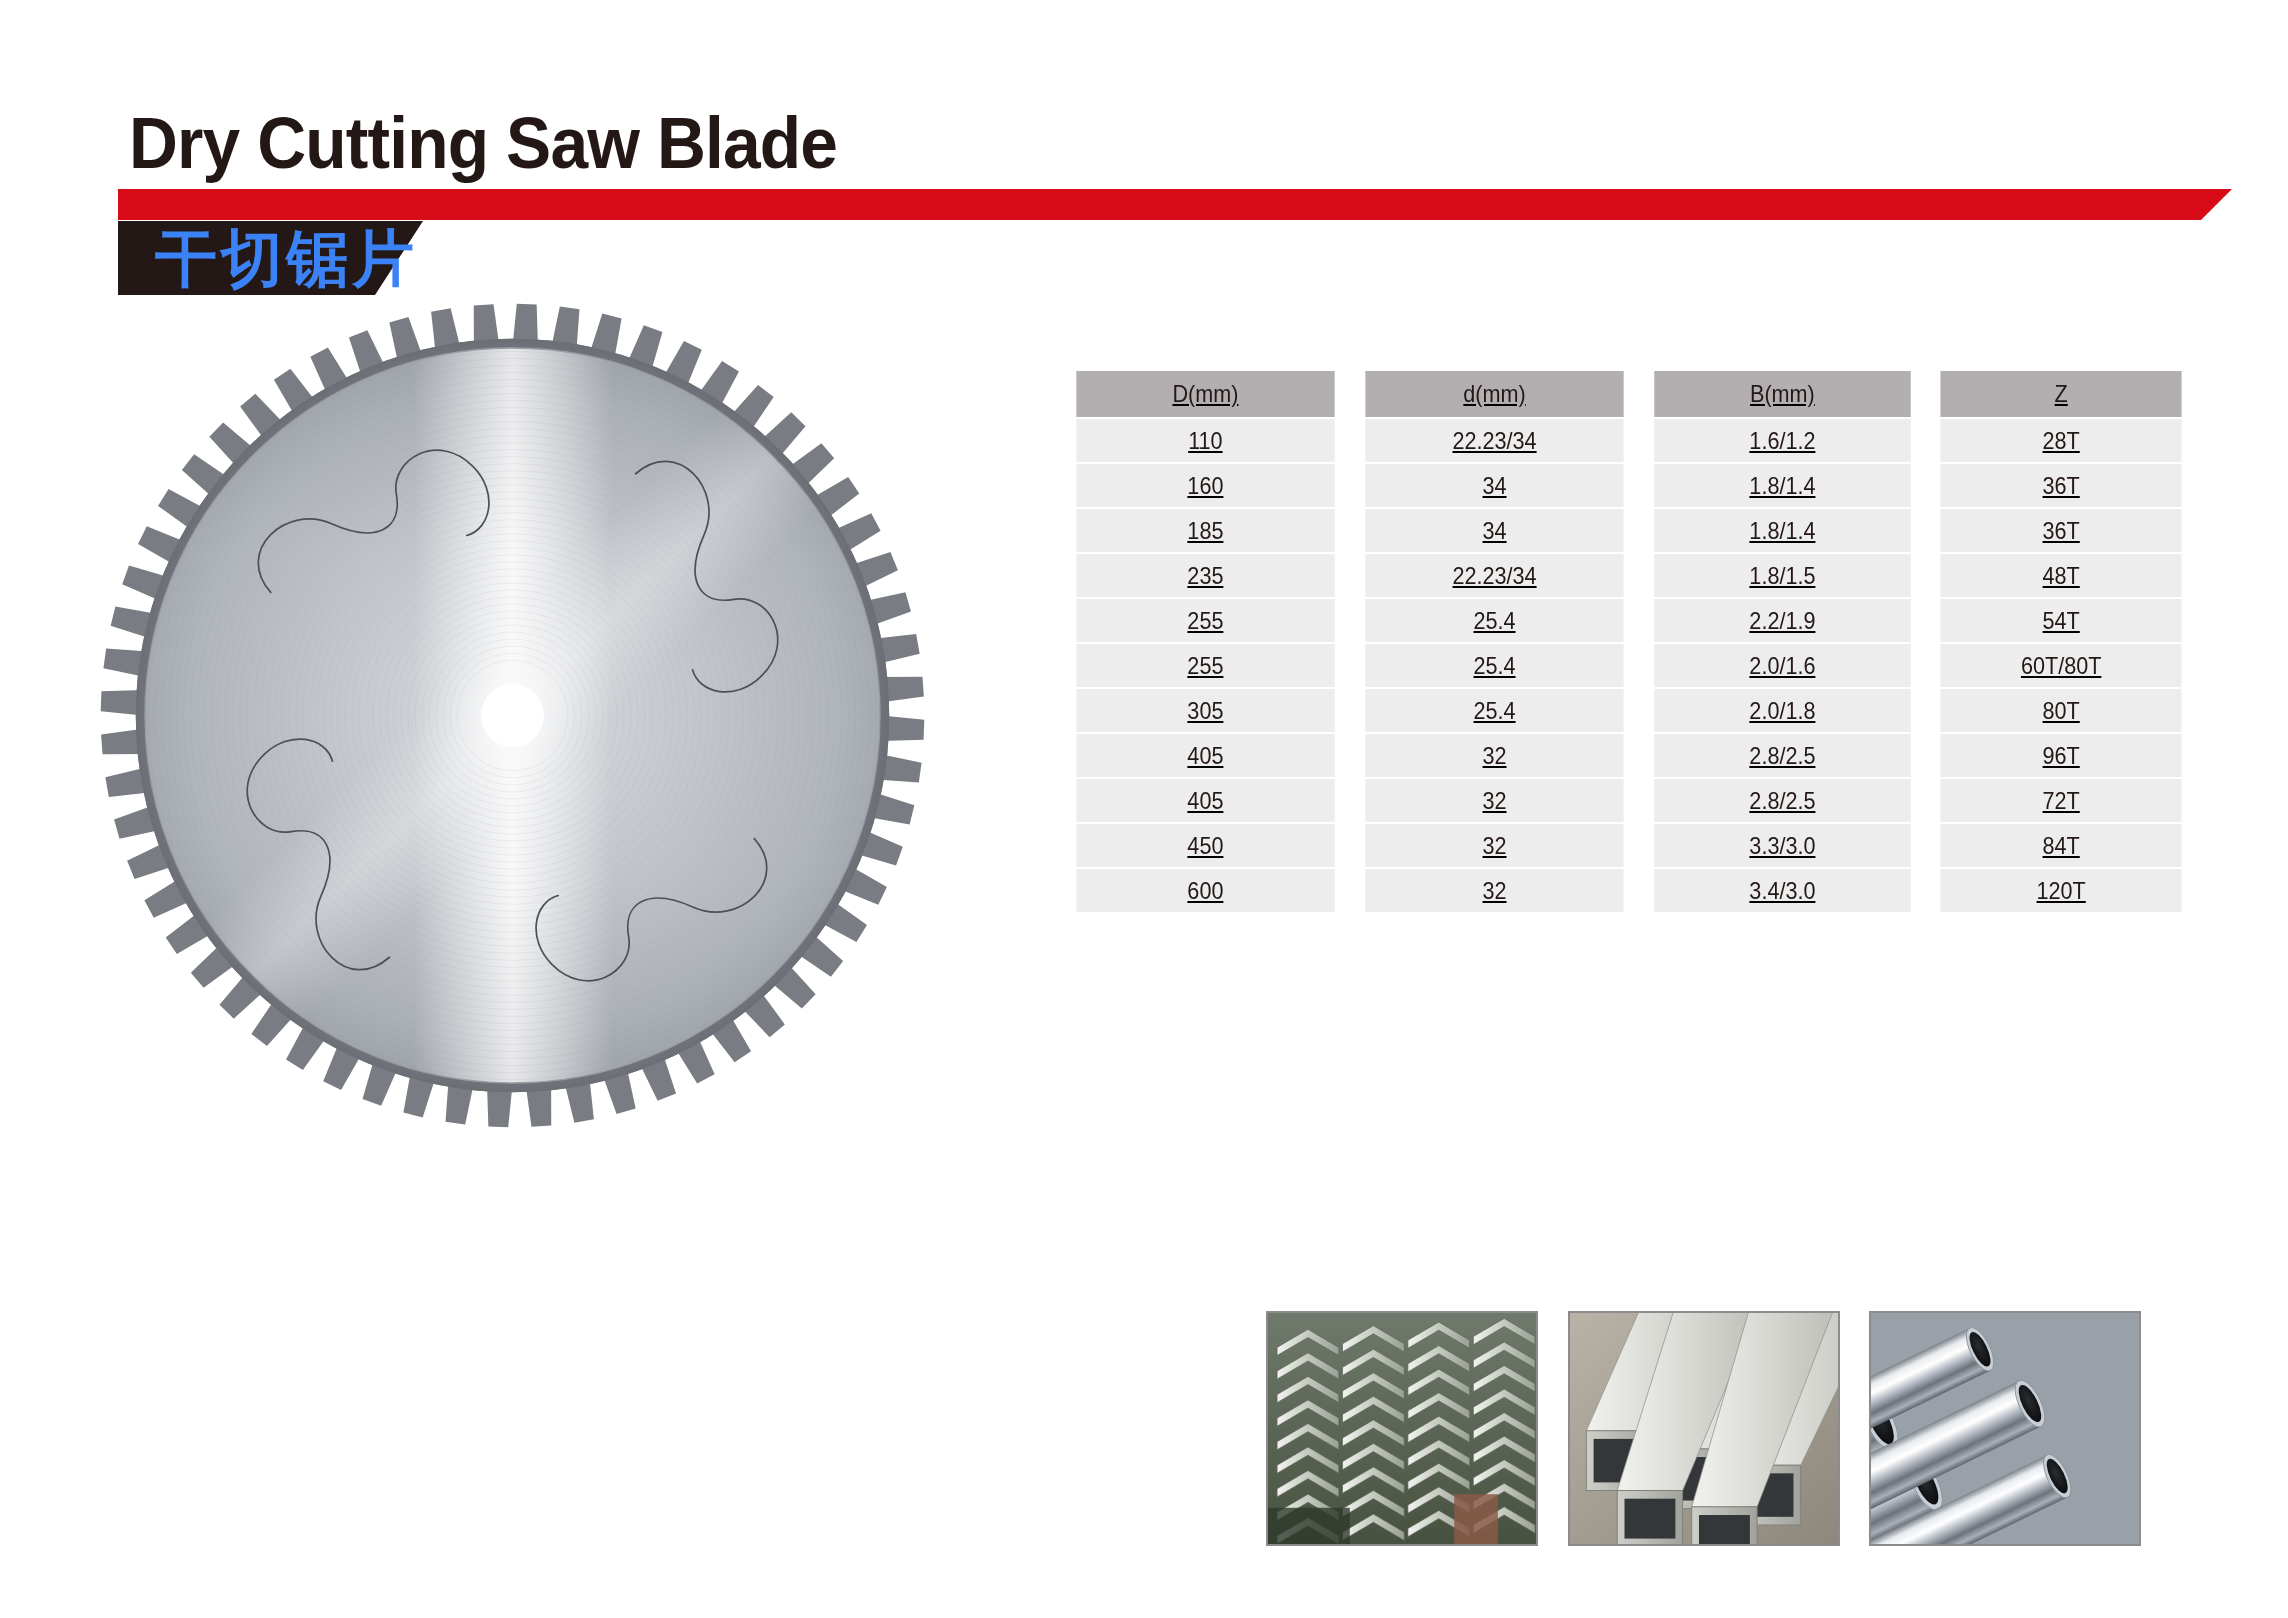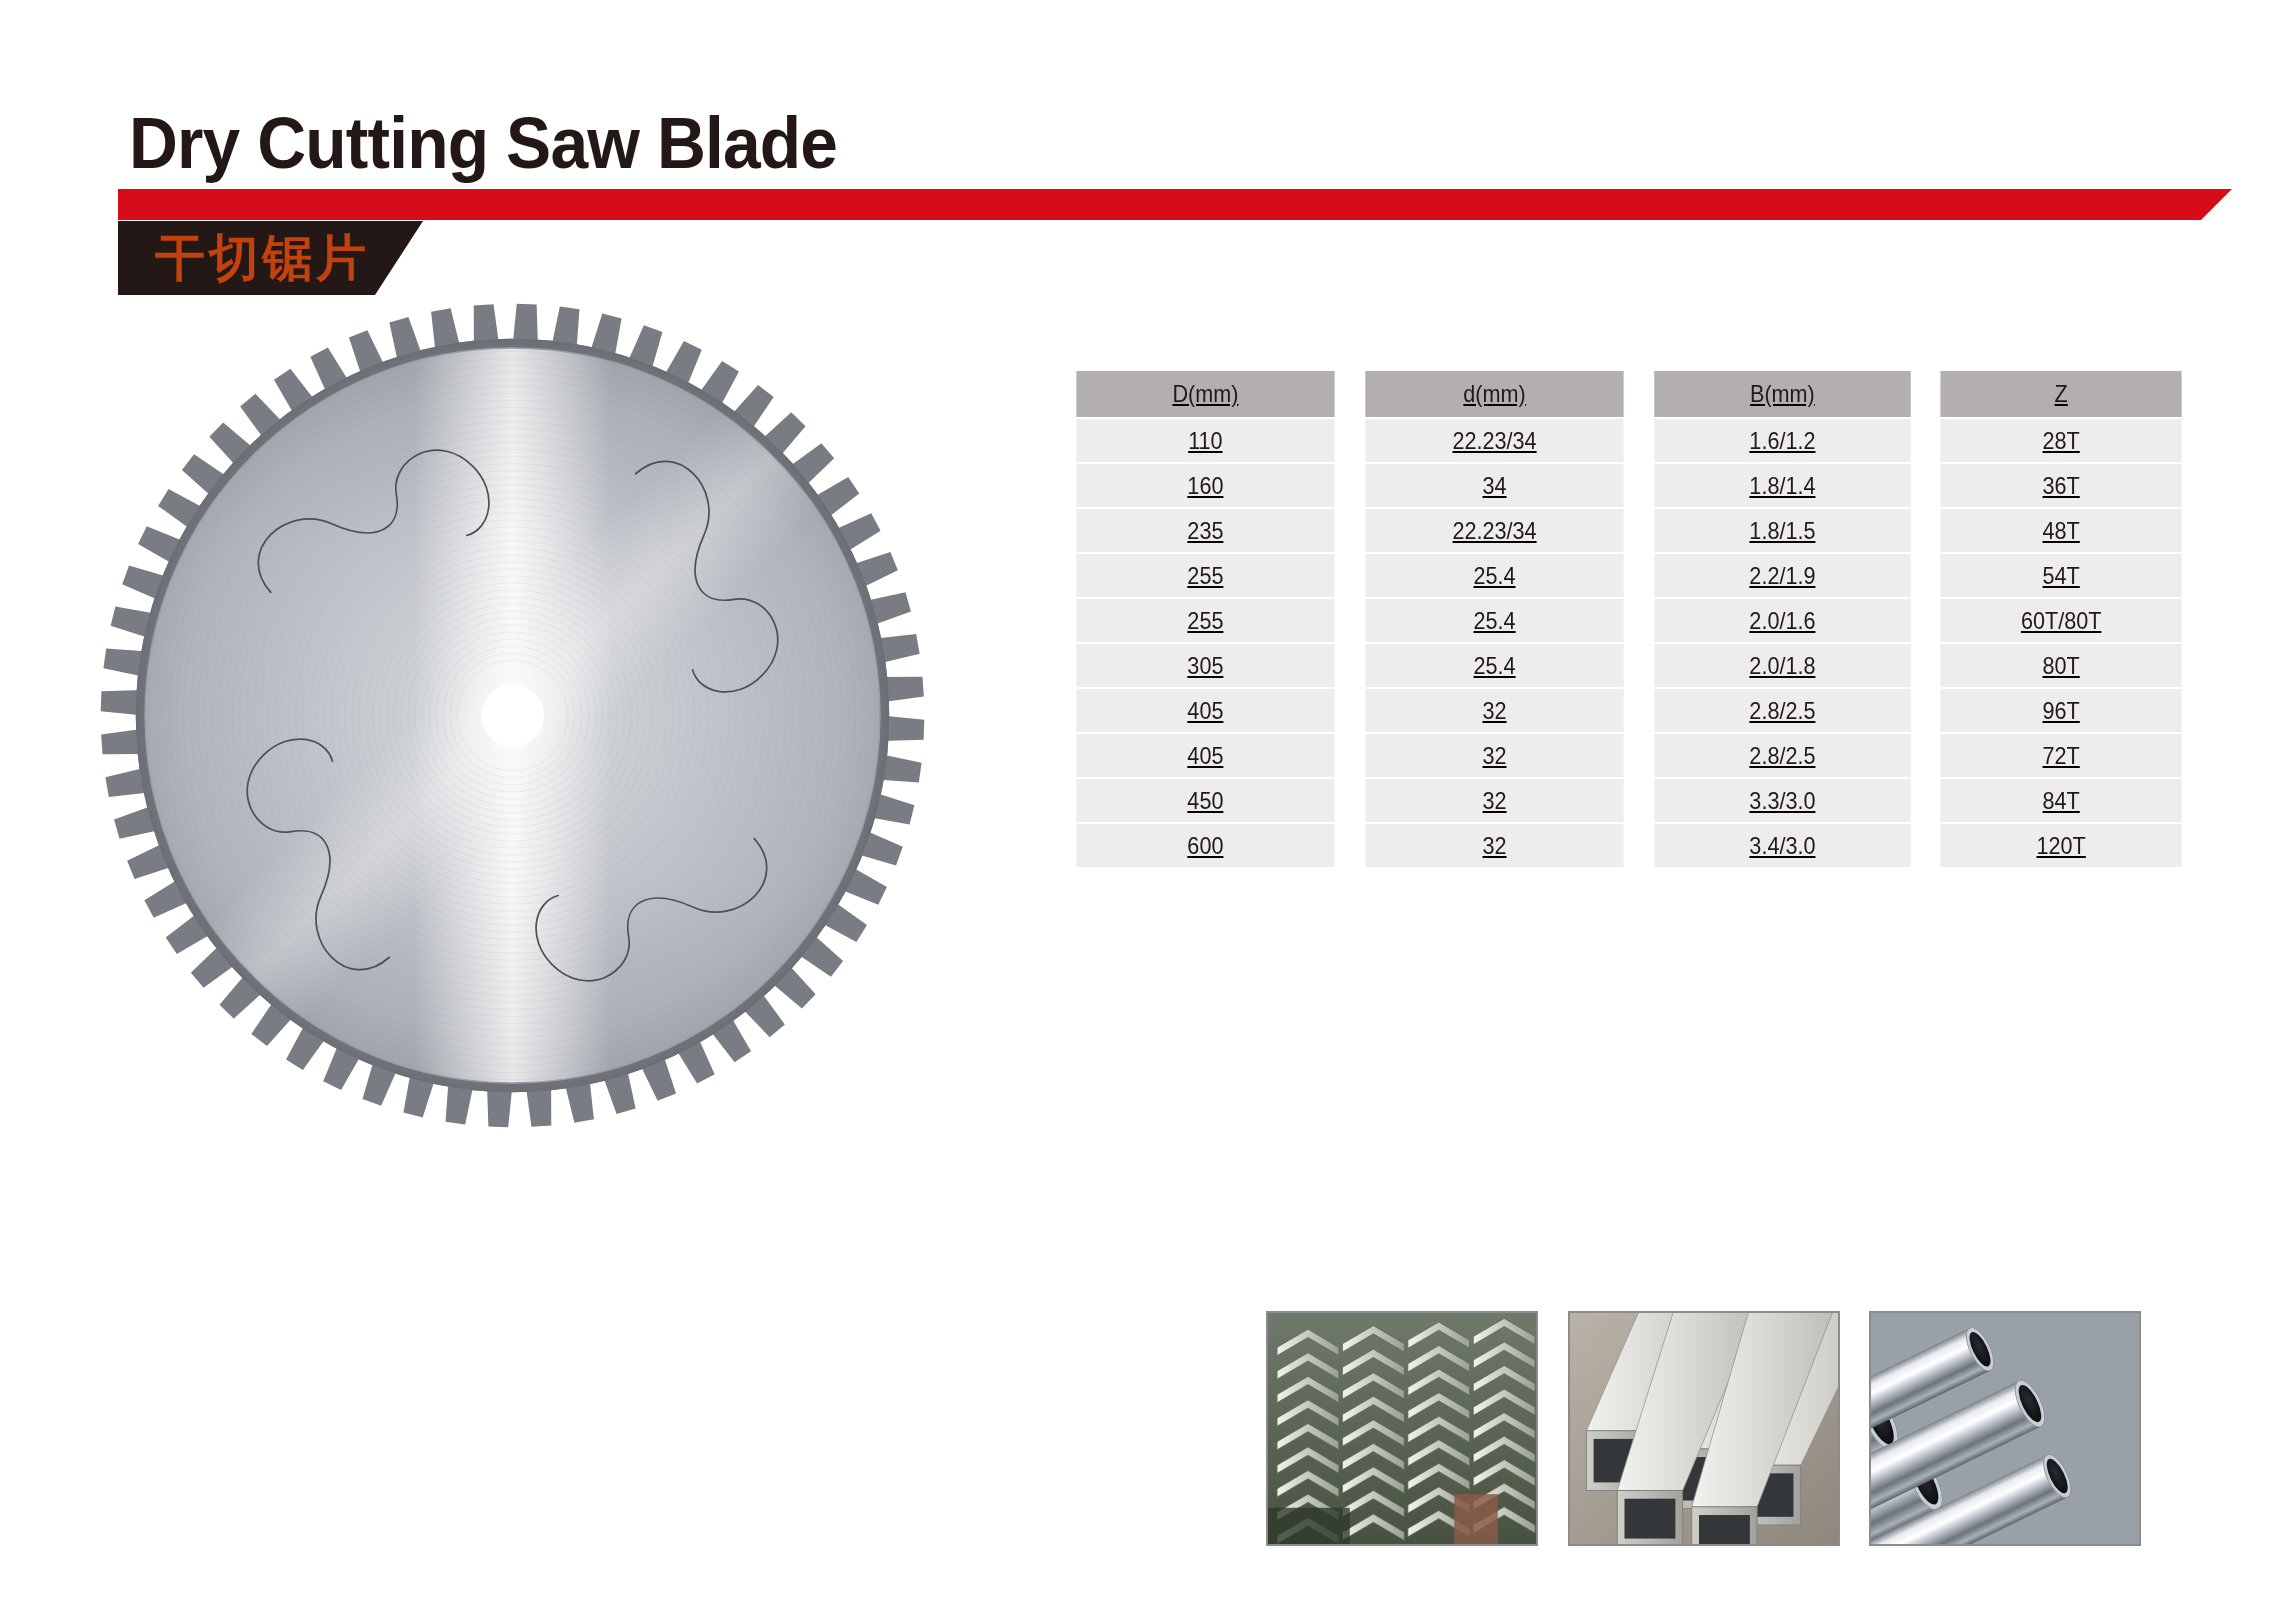--- a/index.html
+++ b/index.html
@@ -11,21 +11,21 @@
   #page-title{position:absolute;left:129px;top:102px;
       font-size:72px;font-weight:bold;color:#231815;letter-spacing:-0.9px;
       transform:scaleX(0.94);transform-origin:left center;white-space:nowrap;}
   #red-bar{position:absolute;left:118px;top:189px;width:2114px;height:31px;
       background:#d80c18;
       clip-path:polygon(0 0, 100% 0, calc(100% - 31px) 100%, 0 100%);}
   #black-banner{position:absolute;left:118px;top:221px;width:305px;height:74px;
       background:#231815;
       clip-path:polygon(0 0, 100% 0, calc(100% - 48px) 100%, 0 100%);}
   #banner-cn{position:absolute;left:155px;top:230px;width:231px;height:57px;
-      color:#c2410c;font-size:50px;font-weight:bold;line-height:57px;
+      color:#3b82f6;font-size:62px;font-weight:bold;line-height:57px;
       letter-spacing:3.7px;white-space:nowrap;}
 
   
   #blade-wrap{position:absolute;left:97px;top:300px;width:831px;height:831px;}
   #blade-svg{width:831px;height:831px;display:block;}
 
   
   #spec-table{position:absolute;left:1060px;top:369px;width:1137px;
       border-collapse:separate;border-spacing:2.8px 2.8px;text-decoration:underline;}
   #spec-table th{background:#b3afb0;color:#231815;font-size:24px;font-weight:normal;
@@ -188,20 +188,26 @@
         <td>1.6/1.2</td>
         <td>28T</td>
       </tr>
       <tr>
         <td>160</td>
         <td>34</td>
         <td>1.8/1.4</td>
         <td>36T</td>
       </tr>
       <tr>
+        <td>185</td>
+        <td>34</td>
+        <td>1.8/1.4</td>
+        <td>36T</td>
+      </tr>
+      <tr>
         <td>235</td>
         <td>22.23/34</td>
         <td>1.8/1.5</td>
         <td>48T</td>
       </tr>
       <tr>
         <td>255</td>
         <td>25.4</td>
         <td>2.2/1.9</td>
         <td>54T</td>

